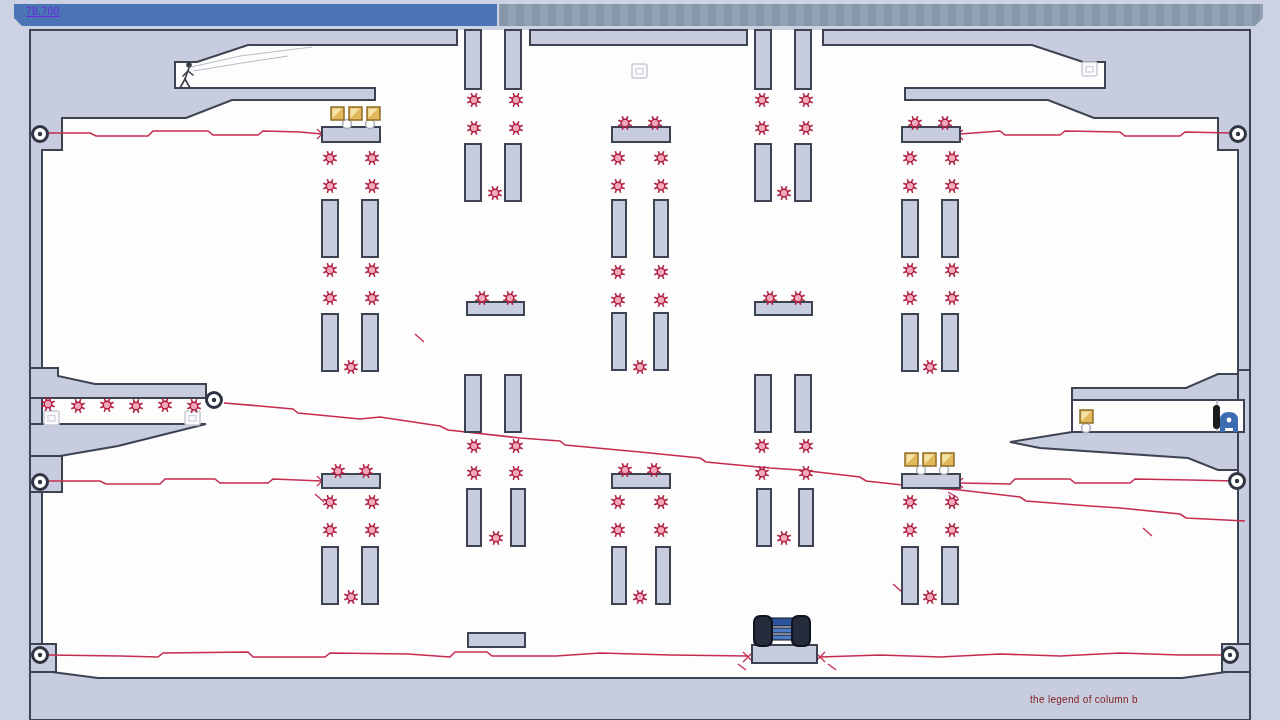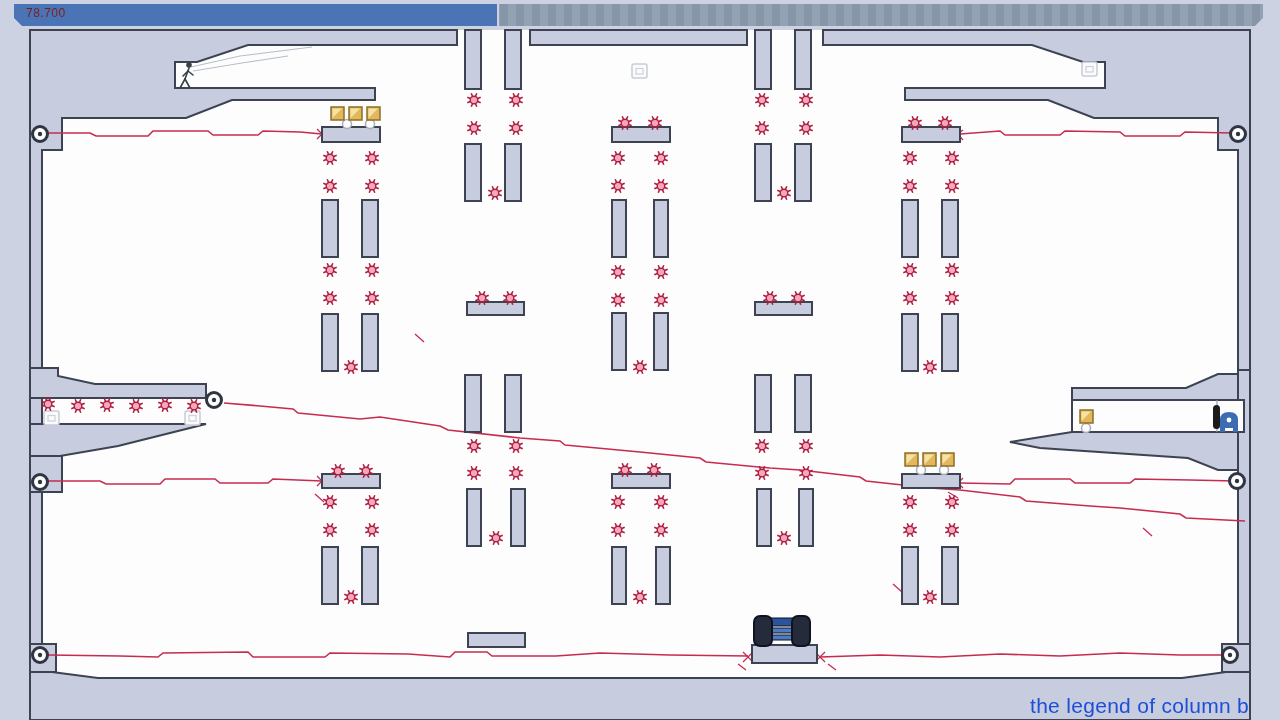--- a/index.html
+++ b/index.html
@@ -1,20 +1,20 @@
 <!DOCTYPE html>
 <html><head>
 <meta charset="utf-8">
 <style>
   html,body{margin:0;padding:0;}
   body{width:1280px;height:720px;overflow:hidden;background:#cdd2e3;font-family:"Liberation Sans",sans-serif;}
   .screen{position:relative;width:1280px;height:720px;}
   svg#game-svg{position:absolute;left:0;top:0;display:block;background:#cdd2e3;}
-  .timer-text{position:absolute;left:26px;top:6px;font-size:12px;color:#7f1d1d;letter-spacing:.5px;}
-  .level-name{position:absolute;left:1030px;top:694px;font-size:21px;color:#1d4ed8;letter-spacing:.3px;}
+  .timer-text{position:absolute;left:26px;top:6px;font-size:10px;color:#6d28d9;letter-spacing:.5px;text-decoration:underline;}
+  .level-name{position:absolute;left:1030px;top:694px;font-size:10px;color:#7f1d1d;letter-spacing:.3px;}
 </style>
 </head>
 <body>
 
 <div class="screen">
   <svg id="game-svg" width="1280" height="720" viewBox="0 0 1280 720">
     <defs>
       <pattern id="dashpat" width="16" height="22" patternUnits="userSpaceOnUse">
         <rect width="16" height="22" fill="#93a2b2"></rect>
         <rect x="4" width="8" height="22" fill="#8696a8"></rect>

